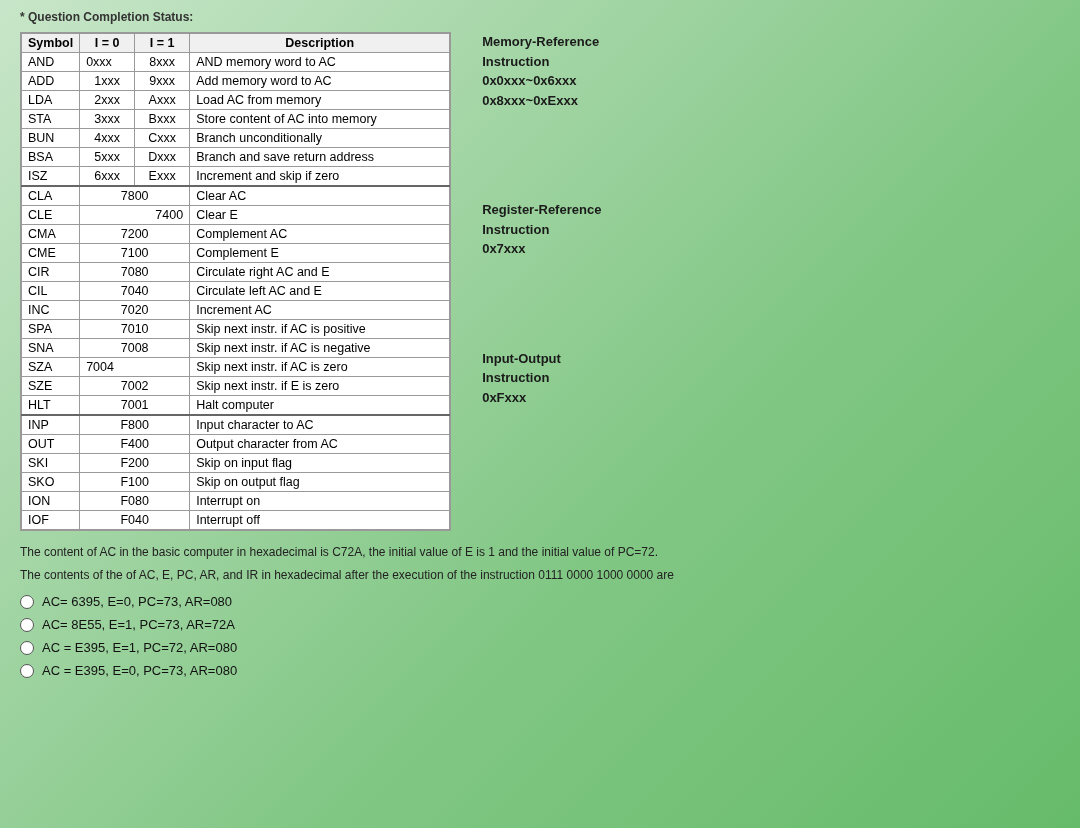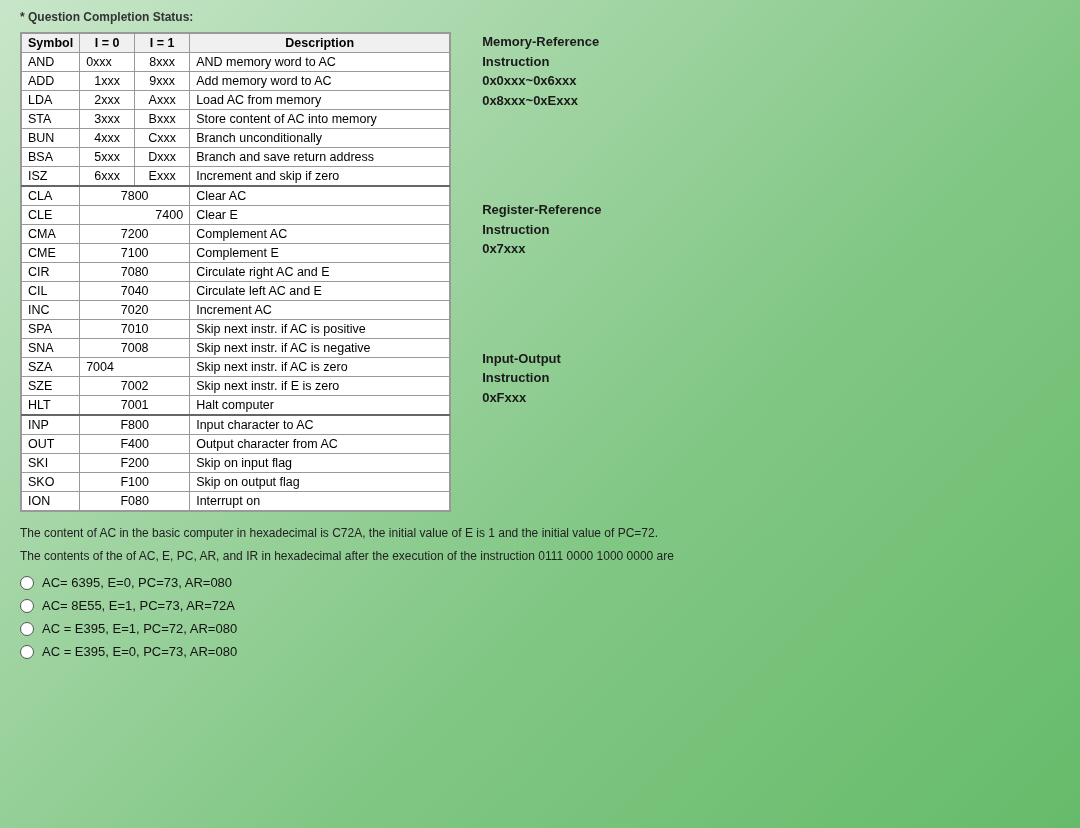--- a/index.html
+++ b/index.html
@@ -230,20 +230,25 @@
             <tr>
     <td>SKO</td>
     <td colspan="2" style="text-align:center">F100</td>
     <td>Skip on output flag</td>
   </tr>
             <tr>
     <td>ION</td>
     <td colspan="2" style="text-align:center">F080</td>
     <td>Interrupt on</td>
   </tr>
+            <tr>
+    <td>IOF</td>
+    <td colspan="2" style="text-align:center">F040</td>
+    <td>Interrupt off</td>
+  </tr>
           </tbody>
       </table>
     </div>
 
     <div class="side-info">
       <div class="info-block">
         <div>Memory-Reference</div>
         <div>Instruction</div>
         <div>0x0xxx~0x6xxx</div>
         <div>0x8xxx~0xExxx</div>

